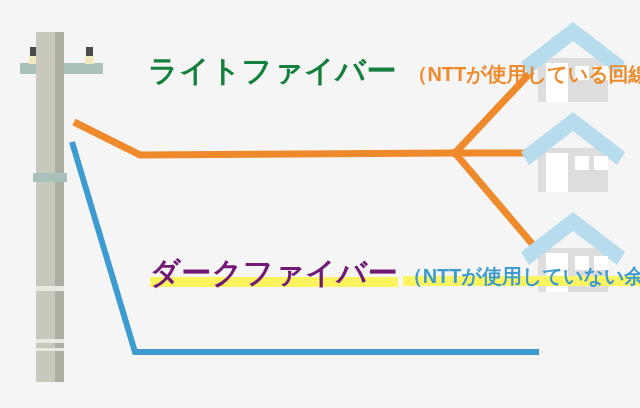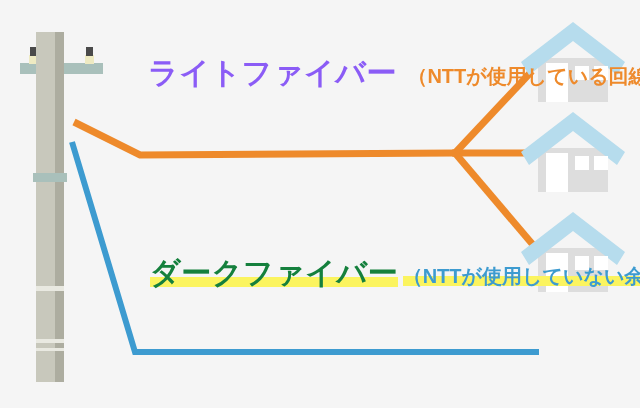--- a/index.html
+++ b/index.html
@@ -44,23 +44,23 @@
     display: inline-block;
   }
   .label-sub {
     font-size: 20px;
     font-weight: bold;
     letter-spacing: 0px;
     margin: 0;
     position: relative;
     display: inline-block;
   }
-  #light-title { color: #8b5cf6; }
+  #light-title { color: #15803d; font-family: Liberation Mono, monospace; }
   #light-sub   { color: #ee8a2b; padding-left: 6px; }
-  #dark-title  { color: #15803d; }
+  #dark-title  { color: #701a75; }
   #dark-sub    { color: #3d9bd0; }
 
   .hl {
     position: absolute;
     background: #fbf45f;
     z-index: 0;
   }
   #dark-title-hl {
     left: 0px;
     bottom: 1px;

